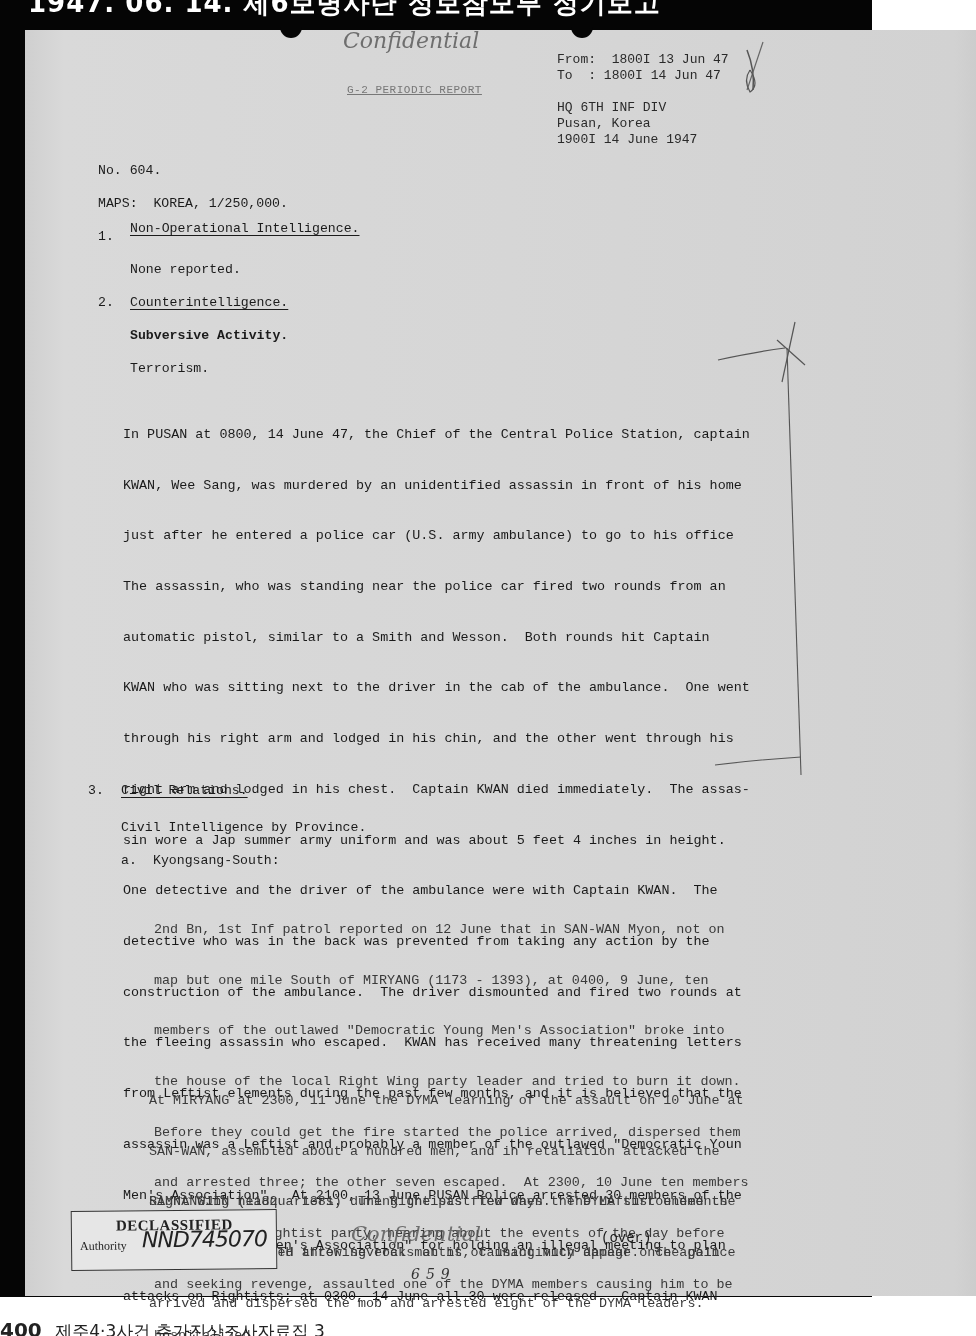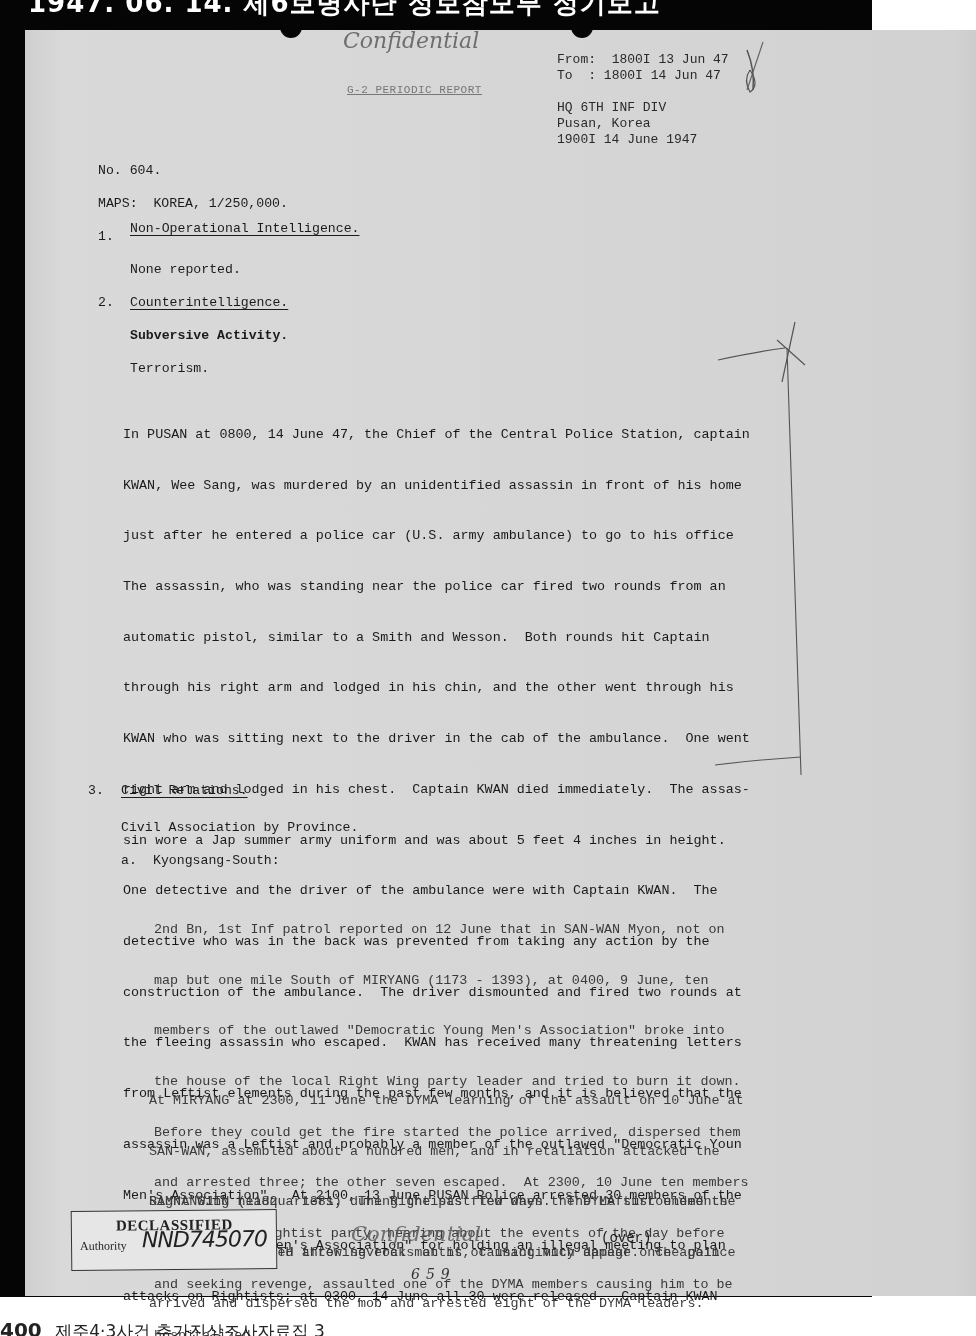--- a/index.html
+++ b/index.html
@@ -92,42 +92,42 @@
   <div class="txt ul" style="left:105px; top:264px;">Counterintelligence.</div>
   <div class="txt" style="left:105px; top:297px;font-weight:bold;">Subversive Activity.</div>
   <div class="txt" style="left:105px; top:330px;">Terrorism.</div>
 
   <div class="para" style="left:98px; top:363px;">
     <div>In PUSAN at 0800, 14 June 47, the Chief of the Central Police Station, captain</div>
     <div>KWAN, Wee Sang, was murdered by an unidentified assassin in front of his home</div>
     <div>just after he entered a police car (U.S. army ambulance) to go to his office</div>
     <div>The assassin, who was standing near the police car fired two rounds from an</div>
     <div>automatic pistol, similar to a Smith and Wesson.  Both rounds hit Captain</div>
+    <div>KWAN who was sitting next to the driver in the cab of the ambulance.  One went</div>
     <div>through his right arm and lodged in his chin, and the other went through his</div>
-    <div>KWAN who was sitting next to the driver in the cab of the ambulance.  One went</div>
     <div>right arm and lodged in his chest.  Captain KWAN died immediately.  The assas-</div>
     <div>sin wore a Jap summer army uniform and was about 5 feet 4 inches in height.</div>
     <div>One detective and the driver of the ambulance were with Captain KWAN.  The</div>
     <div>detective who was in the back was prevented from taking any action by the</div>
     <div>construction of the ambulance.  The driver dismounted and fired two rounds at</div>
     <div>the fleeing assassin who escaped.  KWAN has received many threatening letters</div>
     <div>from Leftist elements during the past few months, and it is believed that the</div>
     <div>assassin was a Leftist and probably a member of the outlawed "Democratic Youn</div>
     <div>Men's Association".  At 2100, 13 June PUSAN Police arrested 30 members of the</div>
     <div>"Democratic Young Men's Association" for holding an illegal meeting to plan</div>
     <div>attacks on Rightists; at 0300, 14 June all 30 were released.  Captain KWAN</div>
     
     
     
     
   </div>
 
   <div class="txt" style="left:63px; top:752px;">3.</div>
   <div class="txt ul" style="left:96px; top:752px;">Civil Relations.</div>
-  <div class="txt" style="left:96px; top:789px;">Civil Association by Province.</div>
+  <div class="txt" style="left:96px; top:789px;">Civil Intelligence by Province.</div>
   <div class="txt" style="left:96px; top:822px;">a.</div>
   <div class="txt" style="left:128px; top:822px;">Kyongsang-South:</div>
 
   <div class="para faded" style="left:129px; top:858px;">
     <div>2nd Bn, 1st Inf patrol reported on 12 June that in SAN-WAN Myon, not on</div>
     <div>map but one mile South of MIRYANG (1173 - 1393), at 0400, 9 June, ten</div>
     <div>members of the outlawed "Democratic Young Men's Association" broke into</div>
     <div>the house of the local Right Wing party leader and tried to burn it down.</div>
     <div>Before they could get the fire started the police arrived, dispersed them</div>
     <div>and arrested three; the other seven escaped.  At 2300, 10 June ten members</div>

